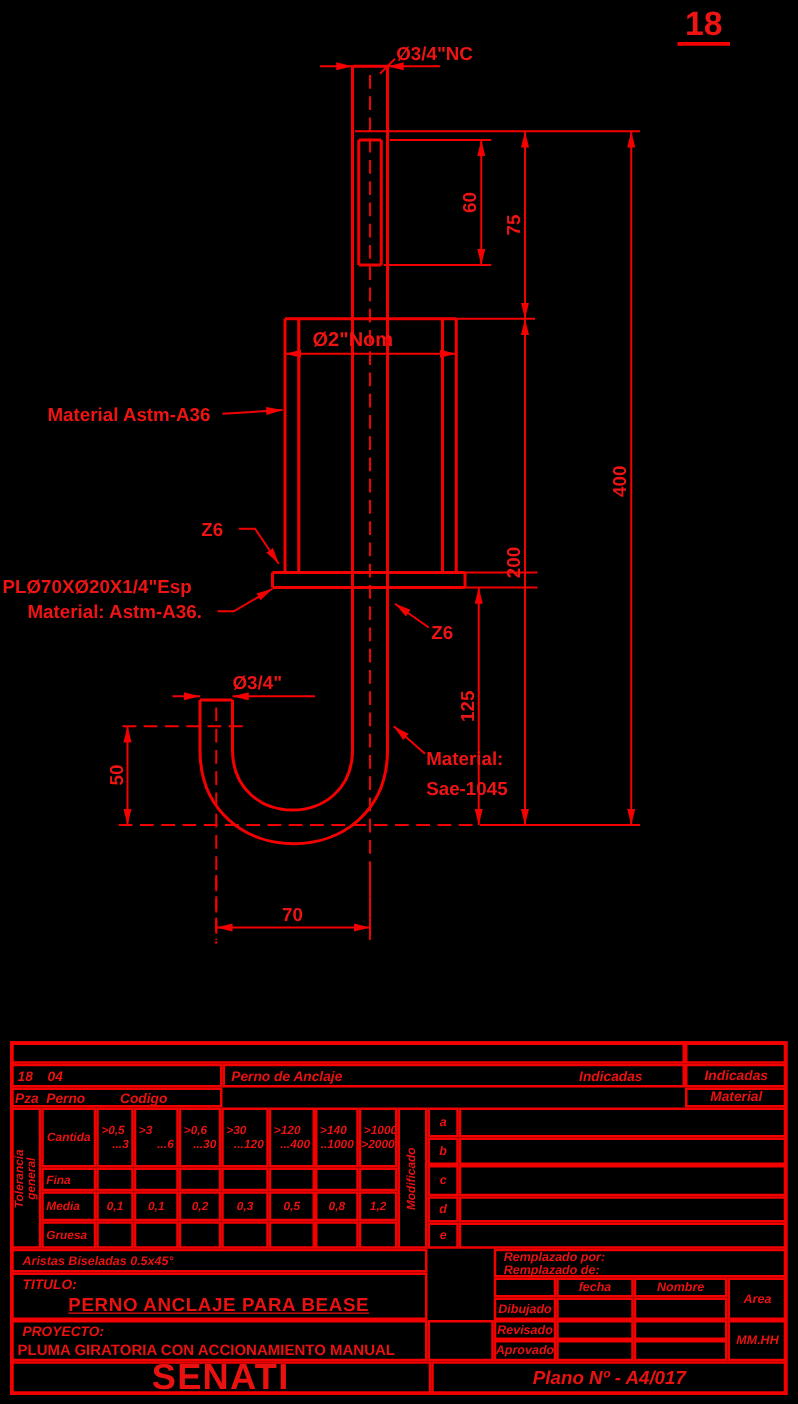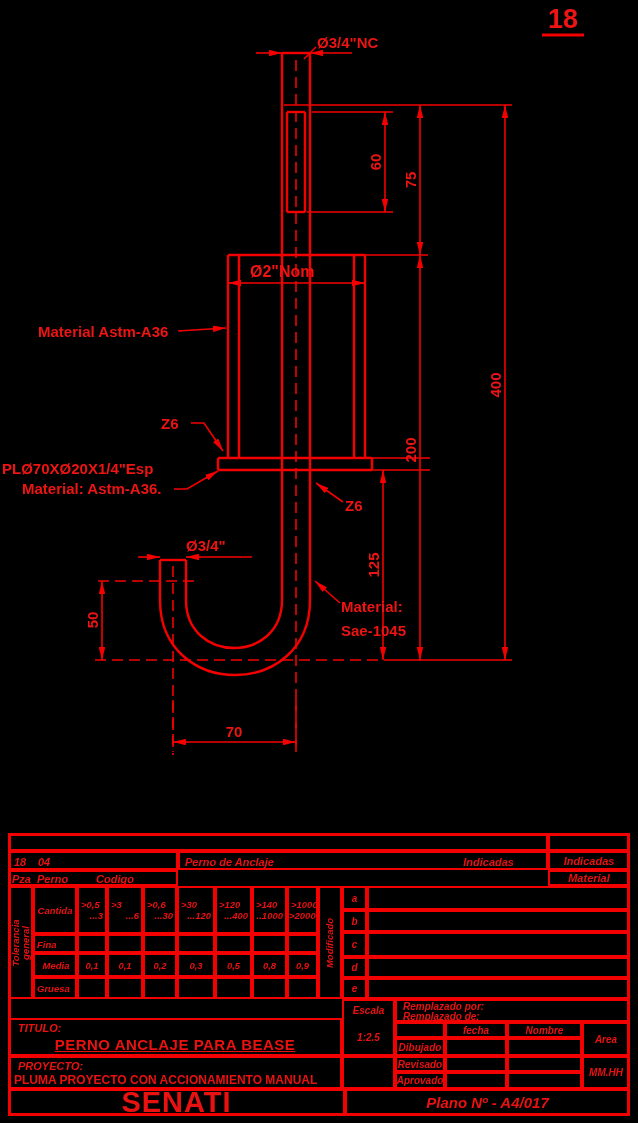--- a/index.html
+++ b/index.html
@@ -176,21 +176,21 @@
     <div class="vwrap" style="font-size:9.5px;">
       <div>Tolerancia</div>
       <div>general</div>
     </div>
   </div>
   
   <div class="cell ctr" style="left:33px; top:886px; width:44px; height:48px; font-size:9.5px;">
       <span>Cantida</span>
     </div>
   <div class="cell" style="left:33px; top:934px; width:44px; height:19px; font-size:9.5px; padding:3px 0 0 2px;"><span>Fina</span></div>
-  <div class="cell" style="left:33px; top:953px; width:44px; height:24px; font-size:9.5px; padding:5px 0 0 2px;text-align:center;"><span>Media</span></div>
+  <div class="cell" style="left:33px; top:953px; width:44px; height:24px; font-size:9.5px; padding:5px 0 0 2px;"><span>Media</span></div>
   <div class="cell" style="left:33px; top:977px; width:44px; height:22px; font-size:9.5px; padding:4px 0 0 2px;"><span>Gruesa</span></div>
 
   
   <div class="cell hdrcell" style="left:77px;  top:886px; width:30px; height:48px; font-size:9.5px;">
       <div class="rt">&gt;0,5</div>
       <div class="rb">...3</div>
     </div>
   <div class="cell hdrcell" style="left:107px; top:886px; width:36px; height:48px; font-size:9.5px;">
       <div class="rt">&gt;3</div>
       <div class="rb">...6</div>
@@ -238,21 +238,21 @@
   <div class="cell ctr" style="left:177px; top:953px; width:38px; height:24px; font-size:9.5px;">
       <span>0,3</span>
     </div>
   <div class="cell ctr" style="left:215px; top:953px; width:37px; height:24px; font-size:9.5px;">
       <span>0,5</span>
     </div>
   <div class="cell ctr" style="left:252px; top:953px; width:35px; height:24px; font-size:9.5px;">
       <span>0,8</span>
     </div>
   <div class="cell ctr" style="left:287px; top:953px; width:31px; height:24px; font-size:9.5px;">
-      <span>0,9</span>
+      <span>1,2</span>
     </div>
 
   
   <div class="cell" style="left:77px;  top:977px; width:30px; height:22px;"></div>
   <div class="cell" style="left:107px; top:977px; width:36px; height:22px;"></div>
   <div class="cell" style="left:143px; top:977px; width:34px; height:22px;"></div>
   <div class="cell" style="left:177px; top:977px; width:38px; height:22px;"></div>
   <div class="cell" style="left:215px; top:977px; width:37px; height:22px;"></div>
   <div class="cell" style="left:252px; top:977px; width:35px; height:22px;"></div>
   <div class="cell" style="left:287px; top:977px; width:31px; height:22px;"></div>
@@ -278,43 +278,42 @@
   <div class="cell ctr" style="left:342px; top:978px; width:25px; height:21px; font-size:10px;">
       <span>e</span>
     </div>
   <div class="cell" style="left:367px; top:886px; width:263px; height:24px;"></div>
   <div class="cell" style="left:367px; top:910px; width:263px; height:22px;"></div>
   <div class="cell" style="left:367px; top:932px; width:263px; height:25px;"></div>
   <div class="cell" style="left:367px; top:957px; width:263px; height:21px;"></div>
   <div class="cell" style="left:367px; top:978px; width:263px; height:21px;"></div>
 
   
+  <div class="cell" style="left:8px; top:999px; width:334px; height:19px; font-size:10px; padding:3px 0 0 8px;">
+    <span>Aristas Biseladas 0.5x45°</span>
+  </div>
 
   
   <div class="cell" style="left:8px; top:1018px; width:334px; height:38px; font-size:11px;">
     <span class="abs" style="left:8px; top:2px;">TITULO:</span>
     <div class="abs" style="left:0; right:0; top:16px; text-align:center; font-style:normal; font-size:15px; letter-spacing:0.5px;text-decoration:underline;">PERNO ANCLAJE PARA BEASE</div>
   </div>
 
   
   <div class="cell" style="left:8px; top:1056px; width:334px; height:33px; font-size:11px;">
     <span class="abs" style="left:8px; top:2px;">PROYECTO:</span>
-    <div class="abs" style="left:4px; top:15px; font-style:normal; font-size:12px;">PLUMA PROYECTO CON ACCIONAMIENTO MANUAL</div>
+    <div class="abs" style="left:4px; top:15px; font-style:normal; font-size:12px;">PLUMA GIRATORIA CON ACCIONAMIENTO MANUAL</div>
   </div>
 
   
   <div class="cell ctr" style="left:8px; top:1089px; width:337px; height:27px; font-style:normal; font-size:29px; letter-spacing:1px;">
     <span>SENATI</span>
   </div>
 
   
-  <div class="cell" style="left:342px; top:999px; width:53px; height:57px; font-size:10px;">
-    <div class="abs" style="left:0; right:0; top:4px; text-align:center;">Escala</div>
-    <div class="abs" style="left:0; right:0; top:31px; text-align:center;">1:2.5</div>
-  </div>
   <div class="cell" style="left:342px; top:1056px; width:53px; height:33px;"></div>
 
   
   <div class="cell" style="left:395px; top:999px; width:235px; height:23px; font-size:10px; line-height:10px; padding:1px 0 0 6px;">
     <div>Remplazado por:</div>
     <div>Remplazado de:</div>
   </div>
 
   
   <div class="cell" style="left:395px; top:1022px; width:50px; height:16px;"></div>

